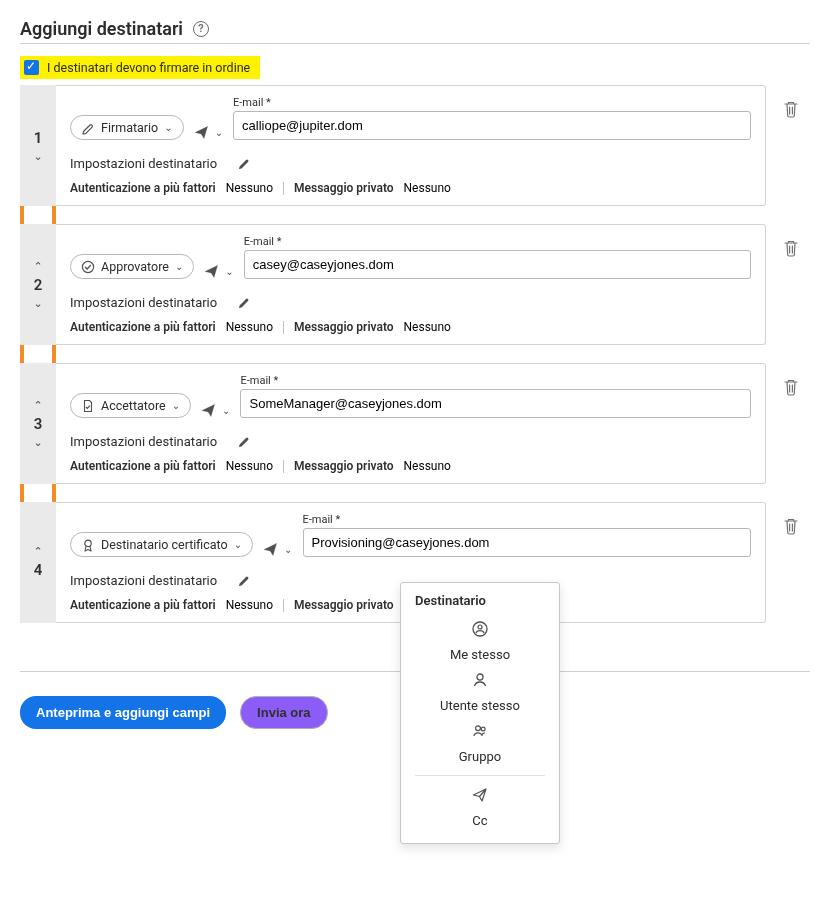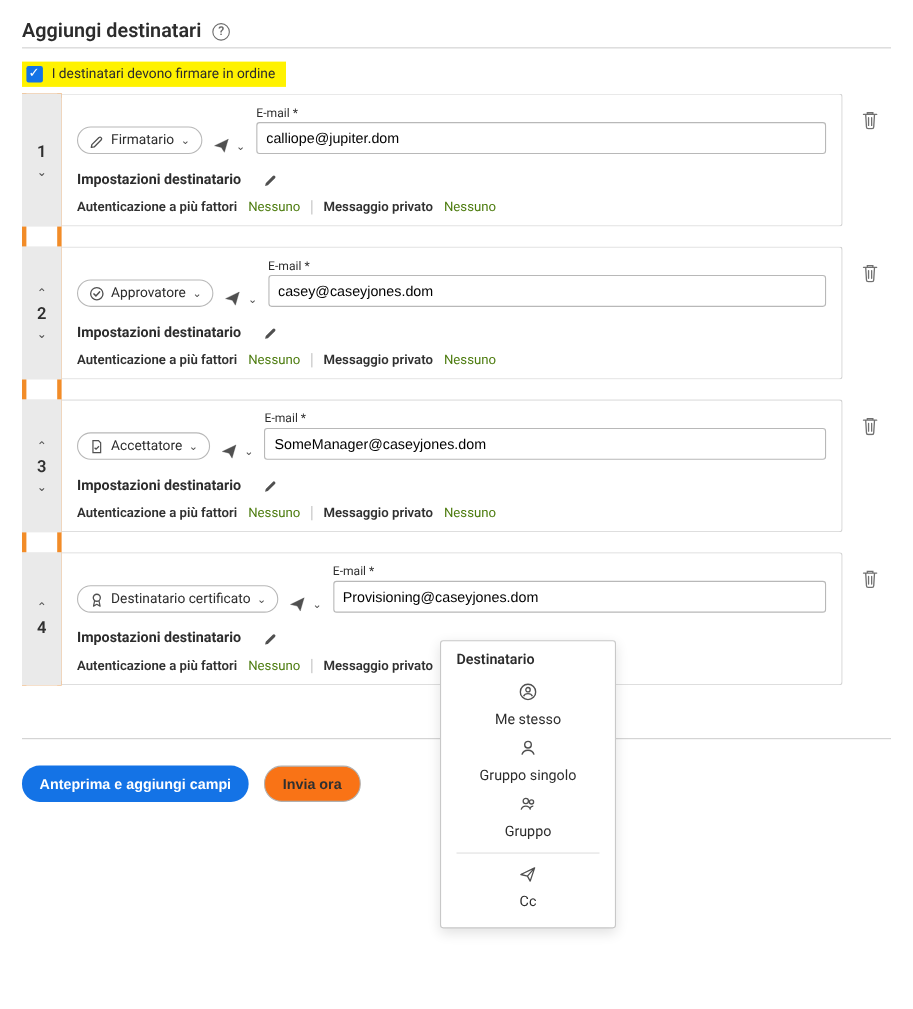--- a/index.html
+++ b/index.html
@@ -77,26 +77,26 @@
   .role-icon { color:#505050; }
   .chev-down { font-size:10px; color:#505050; margin-left:auto; }
   .send-icons { display:flex; align-items:center; gap:6px; color:#505050; font-size:13px; }
   .email-block { flex:1; }
   .email-label { font-size:11px; color:#303030; margin-bottom:2px; }
   .email-input {
     width:100%; border:1px solid #b8b8b8; border-radius:3px; padding:6px 8px;
     font-size:13px;
   }
 
-  .settings-row { display:flex; align-items:center; gap:20px; font-weight:700; margin-top:16px; }
+  .settings-row { display:flex; align-items:center; gap:20px; font-weight:400; margin-top:16px; }
   .edit-pencil { font-size:13px; font-weight:400; color:#505050; cursor:pointer; }
 
   .meta-row { font-size:12px; margin-top:10px; color:#303030; display:flex; align-items:center; gap:10px; }
   .meta-row .bold { font-weight:600; }
-  .meta-row .val { color:#4d7c0f; }
+  .meta-row .val { color:#000000; }
   .divider { width:1px; height:13px; background:#c0c0c0; }
 
   .popup {
     position:absolute; background:#fff; border:1px solid #c8c8c8; border-radius:3px;
     box-shadow:0 4px 12px rgba(0,0,0,.12); padding:10px 14px; width:160px;
     font-size:13px; z-index:20;
   }
   .popup-title { font-weight:600; margin-bottom:8px; }
   .popup-item { display:flex; align-items:center; gap:10px; padding:5px 0; cursor:pointer;flex-direction:column; }
   .popup-sep { border-top:1px solid #e0e0e0; margin:6px 0; }
@@ -111,21 +111,21 @@
     font-size:20px;
   }
 
   .footer-rule { border-top:1px solid #d0d0d0; margin:20px 0 24px; }
   .footer-btns { display:flex; gap:14px; }
   .btn-primary {
     background:#1473e6; color:#fff; border:none; border-radius:16px;
     padding:8px 16px; font-size:13px; font-weight:700; cursor:pointer;
   }
   .btn-secondary {
-    background:#f97316; color:#303030; border:1px solid #b0b0b0; border-radius:16px;
+    background:#8b5cf6; color:#303030; border:1px solid #b0b0b0; border-radius:16px;
     padding:8px 16px; font-size:13px; font-weight:600; cursor:pointer;
   }
 
   svg { display:block; }
 </style>
 </head>
 <body>
 
 
 
@@ -391,21 +391,21 @@
         <circle cx="8" cy="6" r="2" fill="none" stroke="#505050" stroke-width="1.2"></circle>
         <path d="M4 12c.6-1.6 2.2-2.4 4-2.4s3.4.8 4 2.4" fill="none" stroke="#505050" stroke-width="1.2"></path>
       </svg>
     <span>Me stesso</span>
   </div>
   <div class="popup-item">
     <svg width="16" height="16" viewBox="0 0 16 16">
         <circle cx="8" cy="5" r="3" fill="none" stroke="#505050" stroke-width="1.3"></circle>
         <path d="M2.5 14c.8-2.8 3-4 5.5-4s4.7 1.2 5.5 4" fill="none" stroke="#505050" stroke-width="1.3"></path>
       </svg>
-    <span>Gruppo singolo</span>
+    <span>Utente stesso</span>
   </div>
   <div class="popup-item">
     <svg width="16" height="16" viewBox="0 0 16 16">
         <circle cx="6" cy="5.2" r="2.4" fill="none" stroke="#505050" stroke-width="1.2"></circle>
         <circle cx="11.2" cy="6" r="1.9" fill="none" stroke="#505050" stroke-width="1.2"></circle>
         <path d="M1.8 13c.6-2.2 2.2-3.2 4.2-3.2s3.6 1 4.2 3.2M9.8 12.2c.5-1.6 1.6-2.3 3-2.3" fill="none" stroke="#505050" stroke-width="1.2"></path>
       </svg>
     <span>Gruppo</span>
   </div>
   <div class="popup-sep"></div>

